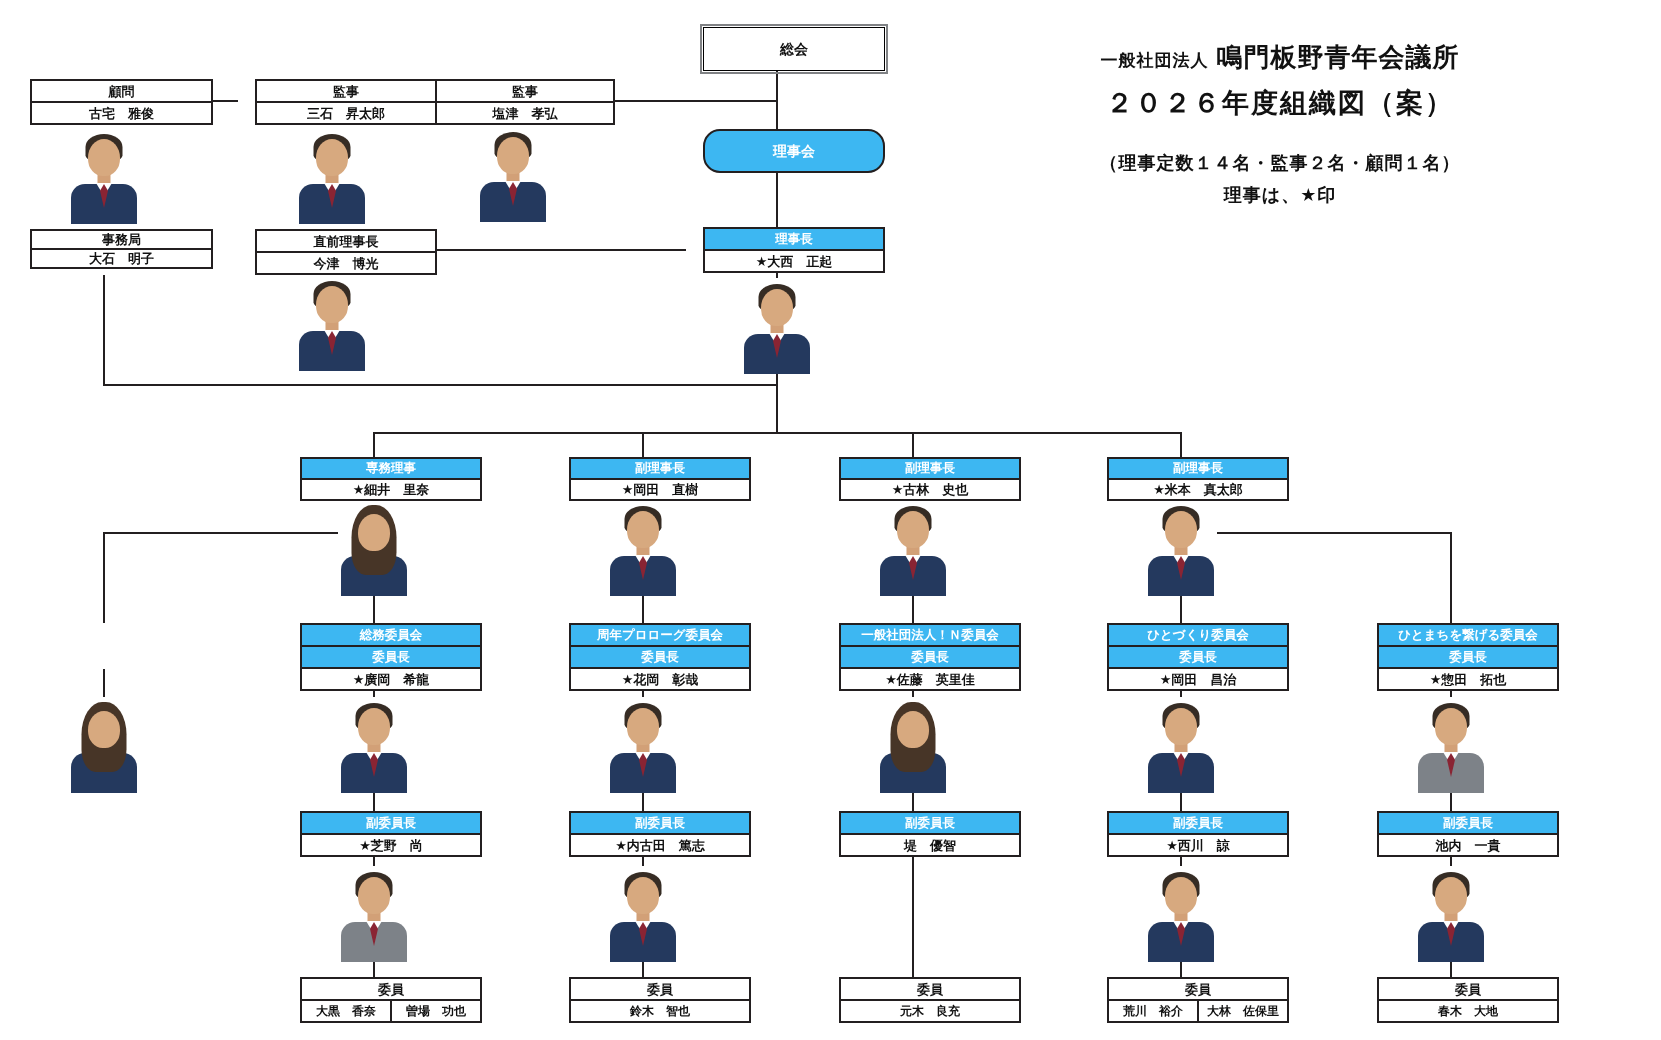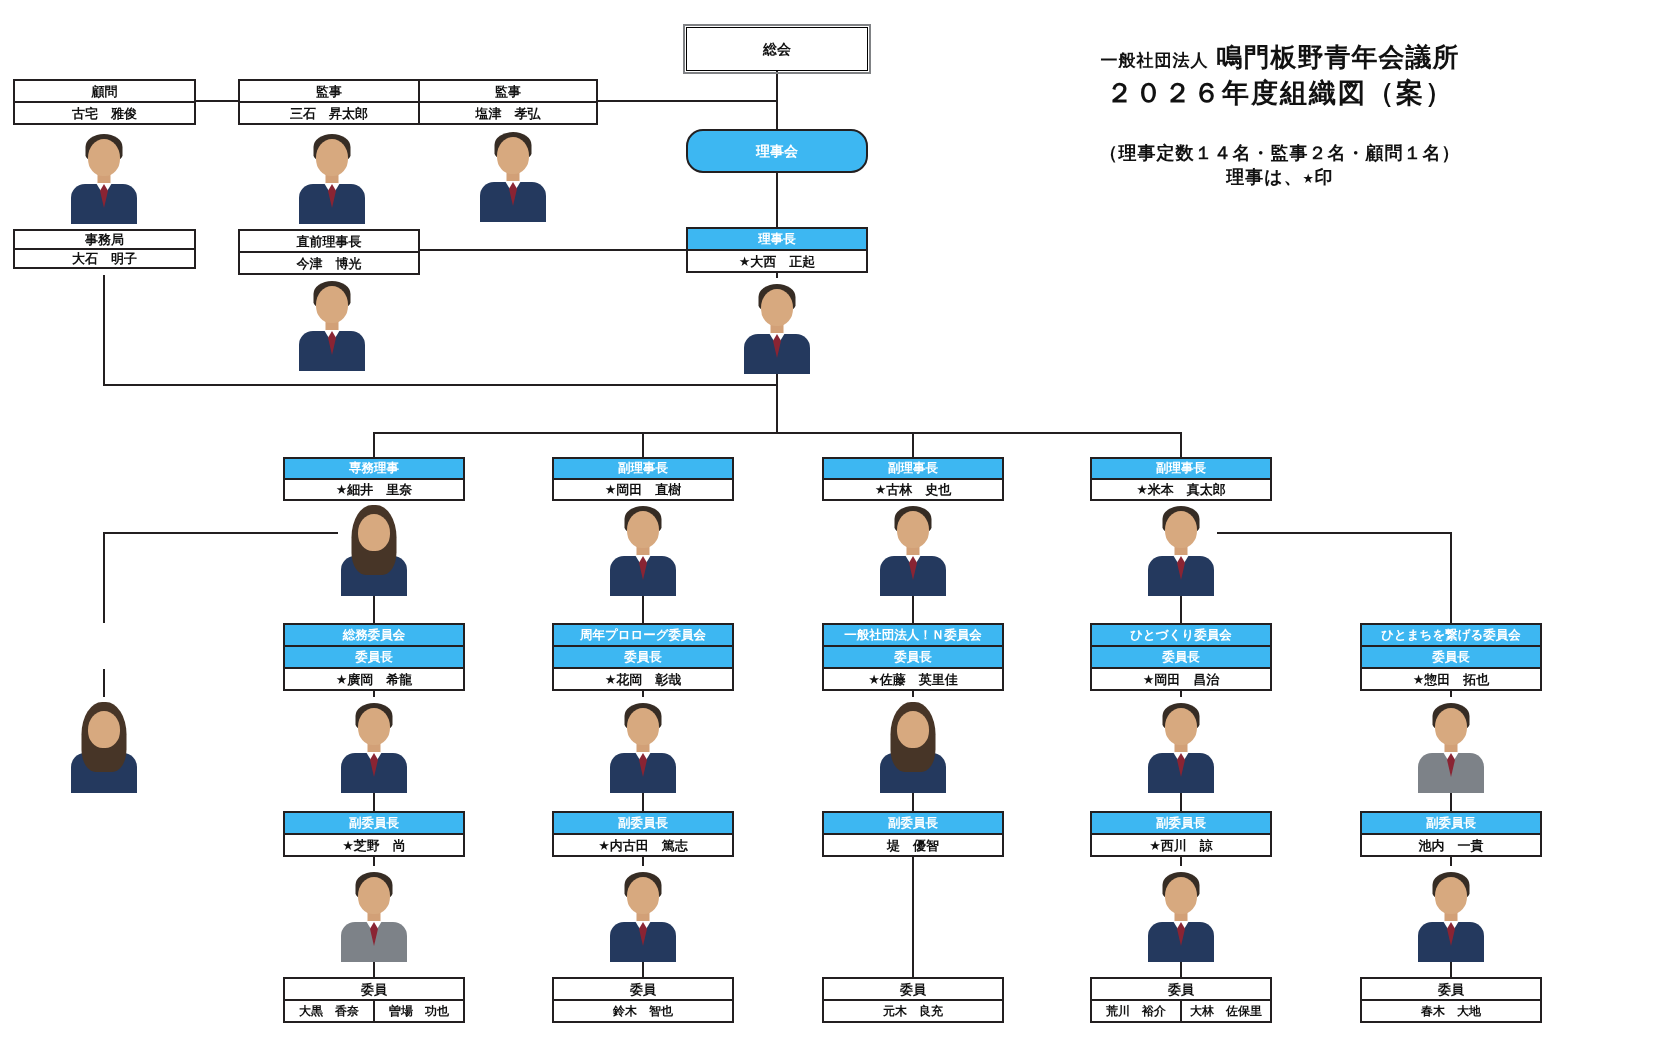--- a/index.html
+++ b/index.html
@@ -11,42 +11,42 @@
   html,body{background:#fff;}
   body{font-family:"Liberation Sans","DejaVu Sans",sans-serif;color:#111;}
   .canvas{position:relative;width:1661px;height:1040px;background:#fff;overflow:hidden;}
 
   
   .vl,.hl{position:absolute;background:var(--line);z-index:1;}
   .vl{width:2px;}
   .hl{height:2px;}
 
   
-  .node{position:absolute;border:2px solid var(--border_dark);background:#fff;display:flex;flex-direction:column;z-index:3;}
+  .node{position:absolute;border:2px solid var(--border_dark);background:#fff;display:flex;flex-direction:column;z-index:3;margin-left:17px;}
   .node .row{flex:1;display:flex;align-items:center;justify-content:center;font-weight:bold;font-size:13px;line-height:1;white-space:nowrap;}
   .node .row + .row{border-top:2px solid var(--border_dark);}
   .row.blue{background:var(--header_blue);color:#fff;font-size:12.5px;}
   .row.cells{padding:0;}
   .row.cells .cell{flex:1;display:flex;align-items:center;justify-content:center;font-weight:bold;font-size:12px;white-space:nowrap;height:100%;}
   .row.cells .cell + .cell{border-left:2px solid var(--border_dark);}
 
   
   .soukai{border:1px solid #000;outline:2px solid #808285;outline-offset:1px;}
   .soukai .row{font-size:14px;}
   
   .rijikai{background:var(--header_blue);border-radius:17px;}
   .rijikai .row{color:#fff;font-size:14px;}
 
   
   .title-block{position:absolute;left:1020px;top:40px;width:520px;text-align:center;z-index:3;}
   .title-line1{font-size:26px;font-weight:bold;letter-spacing:1px;}
   .title-line1 .org-type{font-size:17px;margin-right:8px;}
-  .title-line2{font-size:27px;font-weight:bold;letter-spacing:2px;margin-top:0;}
+  .title-line2{font-size:27px;font-weight:bold;letter-spacing:2px;margin-top:10px;}
   .title-note1{font-size:18px;font-weight:bold;margin-top:30px;letter-spacing:1px;}
-  .title-note2{font-size:18px;font-weight:bold;letter-spacing:1px;font-family:Liberation Mono, monospace;}
+  .title-note2{font-size:18px;font-weight:bold;margin-top:8px;letter-spacing:1px;}
 
   
   .photo{position:absolute;width:72px;height:96px;background:#fff;z-index:2;overflow:hidden;}
   .photo>div{position:absolute;left:50%;transform:translateX(-50%);}
   .photo .hair{top:6px;width:37px;height:26px;background:#362c24;border-radius:50% 50% 18% 18%;}
   .photo .neck{top:42px;width:13px;height:16px;background:#d2a077;}
   .photo .suit{bottom:0;width:66px;height:40px;background:#24395e;border-radius:14px 14px 0 0;}
   .photo.gray .suit{background:#7d8288;}
   .photo .collar{top:55px;width:16px;height:13px;background:#fff;clip-path:polygon(0 0,100% 0,50% 100%);}
   .photo .tie{top:56px;width:8px;height:24px;background:#8a2433;clip-path:polygon(50% 0,100% 28%,50% 100%,0 28%);}

